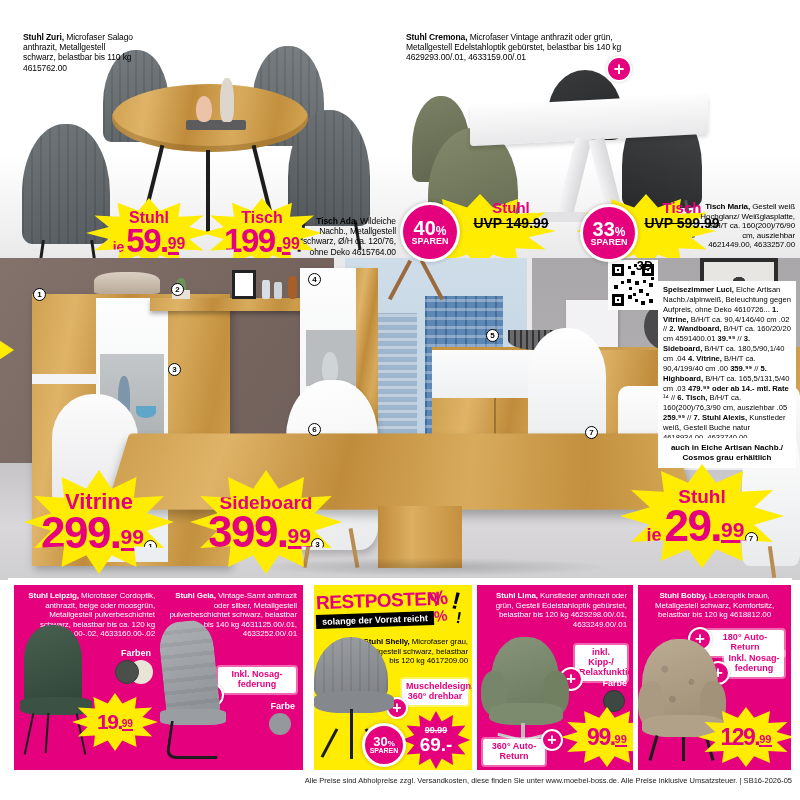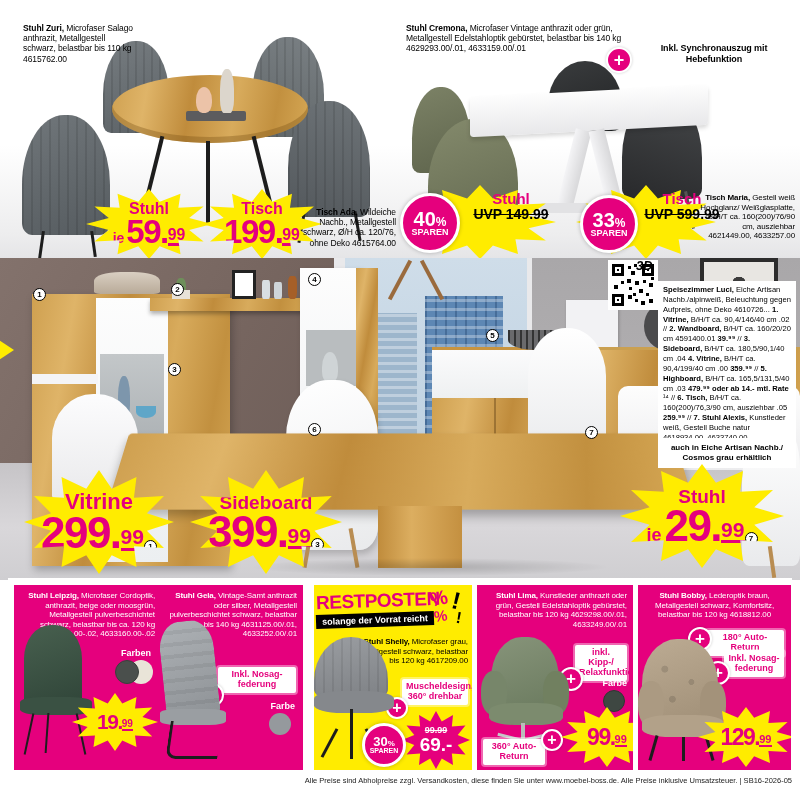--- a/index.html
+++ b/index.html
@@ -50,21 +50,21 @@
   .info { font-size:7.6px; line-height:1.3; color:#000;margin-top:21px; }
   .info b { font-weight:700; } .info span { font-weight:400; }
   .dot { position:absolute; border-radius:50%; }
   .legs { position:absolute; background:#1d1d1d; }
 </style>
 </head>
 <body>
 
 <div id="page">
 
-  <div class="abs" style="left:0;top:3px;width:800px;height:258px;background:linear-gradient(180deg,#fff 55%,#ededee 90%,#e4e4e6 100%);">
+  <div class="abs" style="left:0;top:12px;width:800px;height:258px;background:linear-gradient(180deg,#fff 55%,#ededee 90%,#e4e4e6 100%);">
 
     <div class="shape" style="left:22px;top:112px;width:88px;height:120px;background:repeating-linear-gradient(90deg,rgba(0,0,0,.10) 0 2px,transparent 2px 9px),linear-gradient(160deg,#70767a,#565c60);border-radius:48% 48% 12% 12%/58% 58% 10% 10%;"></div>
     <div class="legs" style="left:40px;top:228px;width:3px;height:28px;transform:rotate(8deg);"></div>
     <div class="legs" style="left:92px;top:228px;width:3px;height:26px;transform:rotate(-8deg);"></div>
     <div class="shape" style="left:103px;top:38px;width:66px;height:92px;background:repeating-linear-gradient(90deg,rgba(0,0,0,.10) 0 2px,transparent 2px 8px),linear-gradient(160deg,#767c80,#5c6266);border-radius:48% 48% 12% 12%/58% 58% 10% 10%;"></div>
     <div class="shape" style="left:252px;top:34px;width:72px;height:100px;background:repeating-linear-gradient(90deg,rgba(0,0,0,.10) 0 2px,transparent 2px 8px),linear-gradient(200deg,#7a8084,#606668);border-radius:48% 48% 12% 12%/58% 58% 10% 10%;"></div>
     <div class="shape" style="left:288px;top:98px;width:82px;height:116px;background:repeating-linear-gradient(90deg,rgba(0,0,0,.10) 0 2px,transparent 2px 9px),linear-gradient(200deg,#6e7478,#53585c);border-radius:48% 48% 12% 12%/58% 58% 10% 10%;"></div>
     <div class="legs" style="left:300px;top:210px;width:3px;height:30px;transform:rotate(10deg);"></div>
     <div class="legs" style="left:356px;top:208px;width:3px;height:30px;transform:rotate(-10deg);"></div>
     <div class="shape wood" style="left:112px;top:72px;width:196px;height:68px;border-radius:50%;box-shadow:inset 0 -6px 0 rgba(120,80,20,.35);"></div>
@@ -99,21 +99,20 @@
     <div class="legs" style="left:688px;top:188px;width:3px;height:38px;transform:rotate(-12deg);background:#555;"></div>
     <div class="shape" style="left:470px;top:88px;width:238px;height:40px;background:linear-gradient(180deg,#fdfdfd,#e8e8ea);transform:skewY(-3deg);border-radius:4px;box-shadow:0 3px 4px rgba(0,0,0,.15);"></div>
     <div class="shape" style="left:566px;top:126px;width:16px;height:80px;background:linear-gradient(90deg,#f4f4f6,#d8d8da);transform:rotate(14deg);"></div>
     <div class="shape" style="left:598px;top:126px;width:16px;height:80px;background:linear-gradient(90deg,#f4f4f6,#d8d8da);transform:rotate(-14deg);"></div>
     <div class="shape" style="left:540px;top:200px;width:110px;height:10px;background:#e2e2e4;border-radius:3px;"></div>
 
     <div class="ptxt" style="left:406px;top:20px;width:250px;">
       <b>Stuhl Cremona,</b><span> Microfaser Vintage anthrazit oder grün, Metallgestell Edelstahloptik gebürstet, belastbar bis 140 kg 4629293.00/.01, 4633159.00/.01</span>
     </div>
     <div class="plus" style="left:606px;top:44px;width:26px;height:26px;font-size:18px;">+</div>
-    <div class="ptxt" style="left:636px;top:40px;width:156px;text-align:center;font-size:9px;"><b>Inkl. Synchronauszug mit Hebefunktion</b></div>
 
     <div class="burst" style="left:404px;top:182px;width:152px;height:74px;"></div>
     <div class="pct" style="left:400px;top:190px;width:60px;height:60px;z-index:3;">
       <div style="font-size:20px;text-align:right;"><span>40</span><span style="font-size:12px;">%</span></div>
       <div style="font-size:9px;">SPAREN</div>
     </div>
     <div class="abs" style="left:456px;top:188px;width:110px;text-align:center;z-index:3;">
       <div class="blabel" style="font-size:15px;">Stuhl</div>
       <div class="uvp" style="font-size:14px;margin-top:1px;">UVP 149.99</div>
     </div>

